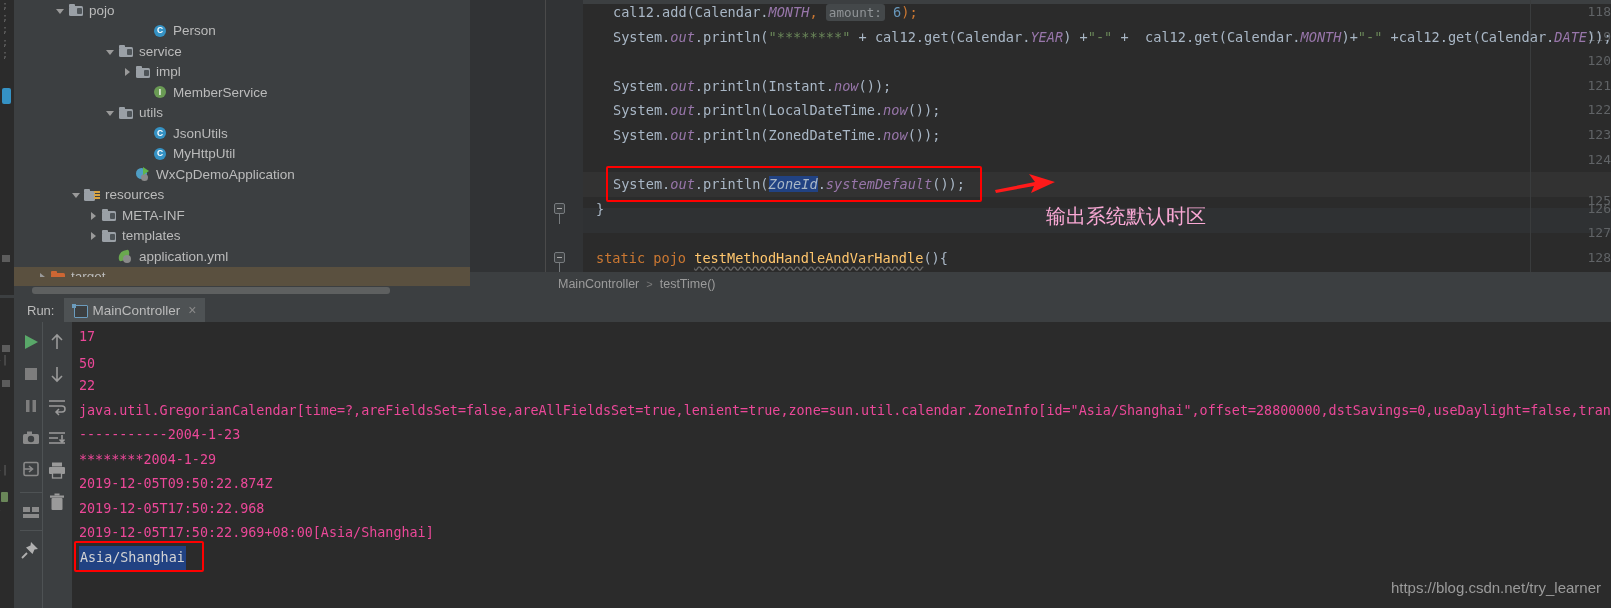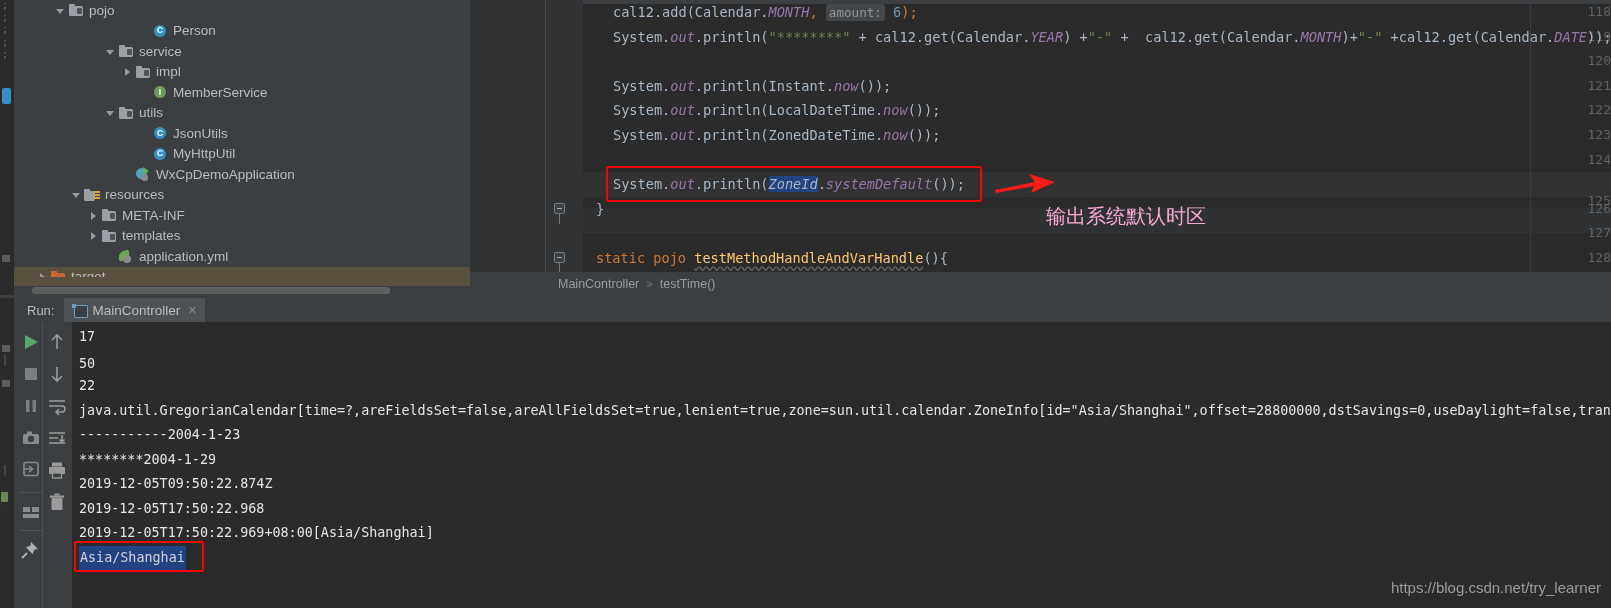--- a/index.html
+++ b/index.html
@@ -283,21 +283,21 @@
   }
 
   
   .console {
     position: absolute; left: 72px; top: 322px; width: 1539px; height: 286px;
     background: #2b2b2b; overflow: hidden;
   }
   .oline {
     position: absolute; left: 7px; white-space: pre;
     font-family: "DejaVu Sans Mono", monospace; font-size: 13.4px;
-    color: #e5e5e5; line-height: 24.5px; height: 24.5px;
+    color: #ec4899; line-height: 24.5px; height: 24.5px;
   }
   .oline.sel { background: #214283; color: #d4d4d4; padding: 0 1px; }
   .watermark {
     position: absolute; right: 10px; bottom: 12px;
     font-size: 15px; color: #9b9b9b; font-family: "Liberation Sans", sans-serif;
   }
 </style>
 </head>
 <body>
 

